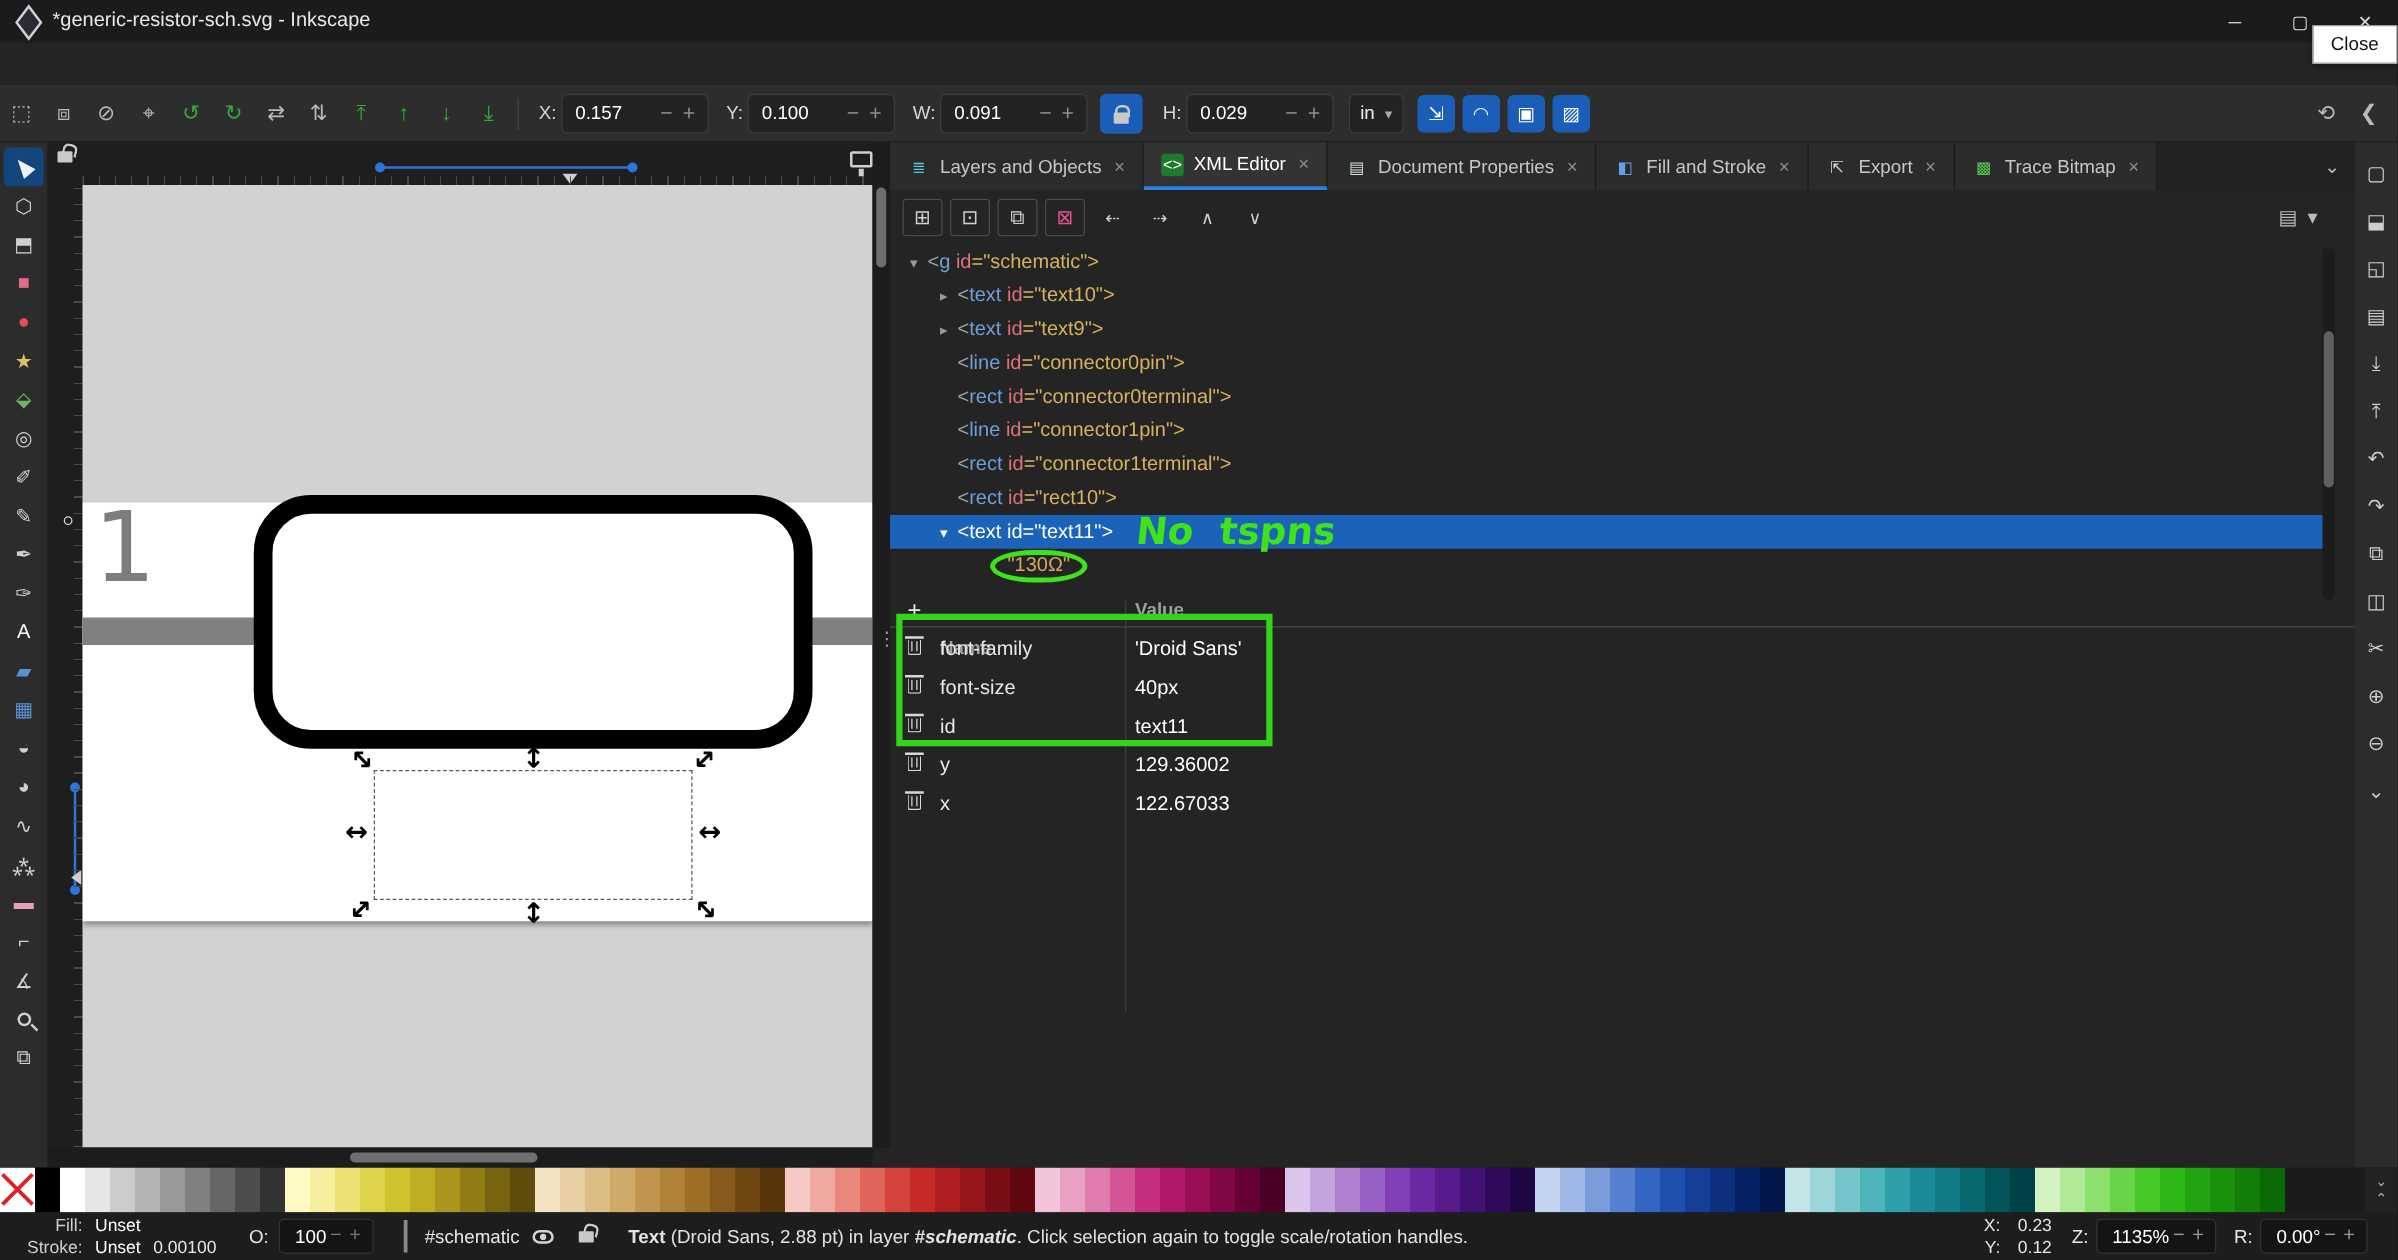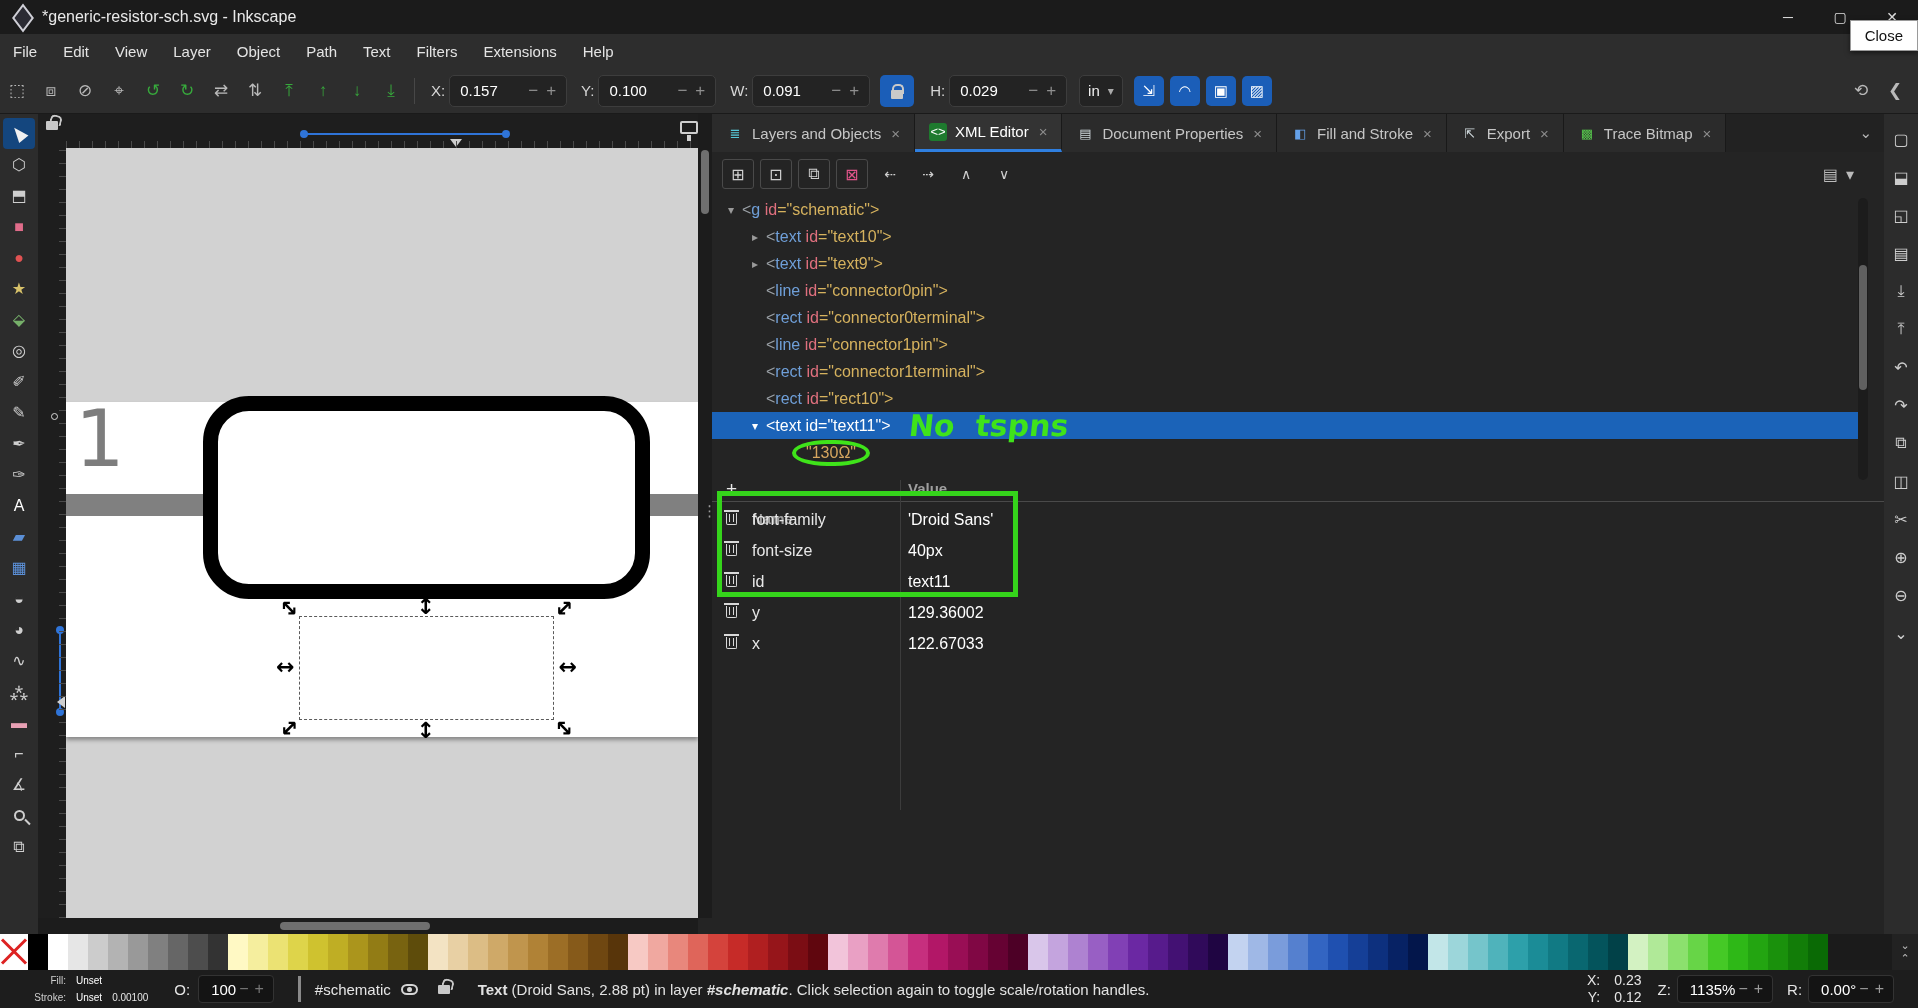--- a/index.html
+++ b/index.html
@@ -188,21 +188,21 @@
     height:3px; background:#d22; }
   .no-color:before { transform:rotate(45deg); } .no-color:after { transform:rotate(-45deg); }
   .swatch { width:20px; flex:0 0 20px; }
   .pal-arrows { margin-left:auto; width:26px; display:flex; flex-direction:column; align-items:center;
     justify-content:center; color:#bbb; font-size:11px; background:#222; }
 
   
   .statusbar { position:absolute; left:0; top:970px; width:1918px; height:38px; background:#1d1d1d;
     display:flex; align-items:center; font-size:15px; color:#e6e6e6; }
   .fs-block { display:grid; grid-template-columns:58px auto auto; column-gap:10px; row-gap:0;
-    font-size:10px; line-height:17px; margin-left:8px; }
+    font-size:14px; line-height:17px; margin-left:8px; }
   .fs-label { text-align:right; color:#cfcfcf; }
   .fs-val { font-weight:normal; color:#fff; }
   .op-block { display:flex; align-items:center; margin-left:26px; }
   .op-field { display:flex; align-items:center; background:#141414; border:1px solid #333;
     border-radius:4px; height:28px; padding:0 6px 0 12px; margin-left:8px; color:#fff; }
   .op-field .mm,.op-field .pp { color:#777; padding:0 3px; font-size:16px; }
   .layer-sep { width:3px; height:26px; background:#8a8a8a; margin:0 14px 0 24px; }
   .eye-icon { width:17px; height:11px; border:2px solid #d5d5d5; border-radius:70% 70% 70% 70%/100% 100% 100% 100%;
     position:relative; margin:0 10px; }
   .eye-icon:after { content:""; position:absolute; left:4px; top:1px; width:5px; height:5px;
@@ -225,43 +225,20 @@
     <span class="app-logo"></span>
     <span>*generic-resistor-sch.svg - Inkscape</span>
     <div class="win-btns">
       <span class="win-btn">─</span>
       <span class="win-btn">▢</span>
       <span class="win-btn">✕</span>
     </div>
   </div>
   <div class="close-tip">Close</div>
 
-  <div class="menubar">
-
-      <span class="menu-item">File</span>
-
-      <span class="menu-item">Edit</span>
-
-      <span class="menu-item">View</span>
-
-      <span class="menu-item">Layer</span>
-
-      <span class="menu-item">Object</span>
-
-      <span class="menu-item">Path</span>
-
-      <span class="menu-item">Text</span>
-
-      <span class="menu-item">Filters</span>
-
-      <span class="menu-item">Extensions</span>
-
-      <span class="menu-item">Help</span>
-
-  </div>
 
   <div class="toolbar">
 
       <span class="tb-icon">⬚</span>
 
       <span class="tb-icon">⧈</span>
 
       <span class="tb-icon">⊘</span>
 
       <span class="tb-icon">⌖</span>

